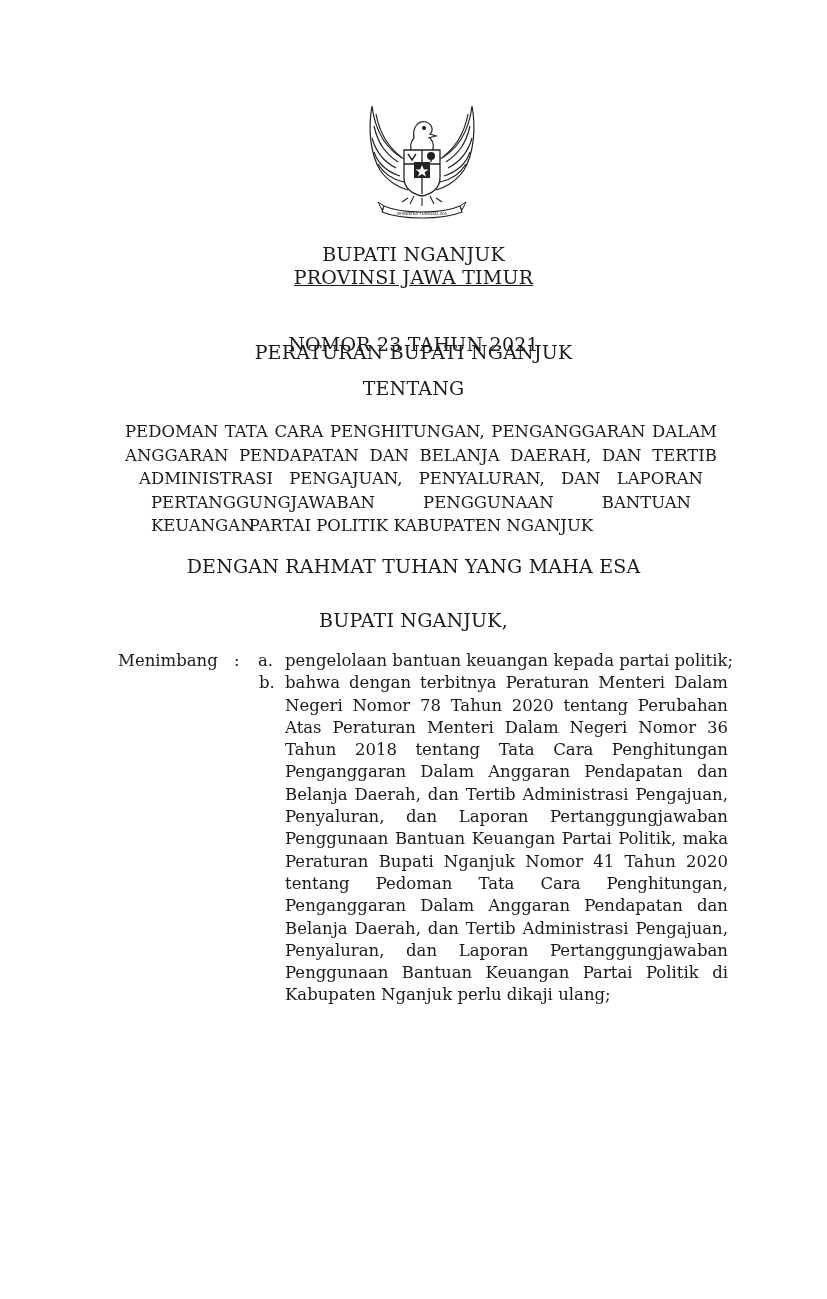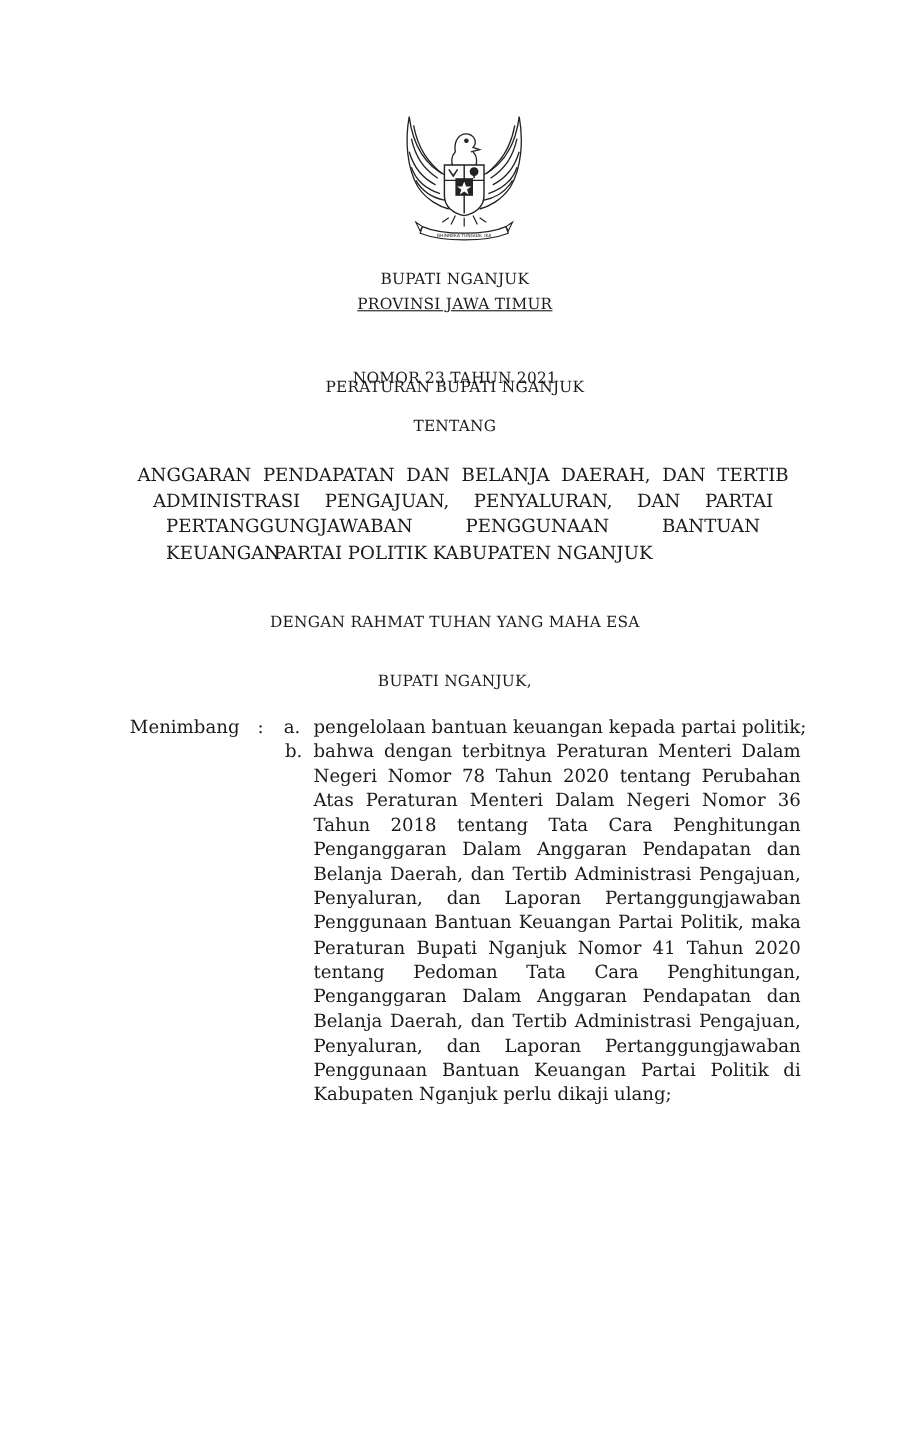--- a/index.html
+++ b/index.html
@@ -1,19 +1,19 @@
 <!DOCTYPE html>
 <html><head>
 <meta charset="utf-8">
 <style>
   html, body { margin:0; padding:0; background:#ffffff; }
   body { width:827px; height:1299px; position:relative; overflow:hidden;
          font-family:"DejaVu Serif", "Liberation Serif", serif; color:#1a1a1a; }
   .emblem { position:absolute; left:362px; top:98px; width:120px; height:126px; }
-  .center { position:absolute; left:0; width:827px; text-align:center; font-size:14px; line-height:23px; letter-spacing:0.2px; }
+  .center { position:absolute; left:0; width:827px; text-align:center; font-size:19px; line-height:23px; letter-spacing:0.2px; }
   .title-block { position:absolute; left:125px; width:592px; top:420px; font-size:16.5px; line-height:23.5px; }
   .title-block .tl { text-align:justify; text-align-last:justify; height:23.5px; }
   .title-block .tl.last { text-align:center; text-align-last:center; }
   .consider { position:absolute; top:650px; left:118px; width:612px; font-size:16.5px; }
   .row { position:relative; }
   .label { position:absolute; left:0; top:0; }
   .colon { position:absolute; left:116px; top:0; }
   .letter { position:absolute; top:0; }
   .letter.a { left:140px; }
   .letter.b { left:141px; }
@@ -72,22 +72,23 @@
 
 <div class="center" style="top:243px;">BUPATI NGANJUK</div>
 <div class="center" style="top:266px;text-decoration:underline;">PROVINSI JAWA TIMUR</div>
 
 <div class="center" style="top:310px;margin-top:31px;">PERATURAN BUPATI NGANJUK</div>
 <div class="center" style="top:333px;">NOMOR  23 TAHUN 2021</div>
 
 <div class="center" style="top:377px;">TENTANG</div>
 
 <div class="title-block">
+  <div class="tl">PEDOMAN TATA CARA PENGHITUNGAN, PENGANGGARAN DALAM</div>
   <div class="tl">ANGGARAN PENDAPATAN DAN BELANJA DAERAH, DAN TERTIB</div>
-  <div class="tl" style="padding:0 14px;">ADMINISTRASI PENGAJUAN, PENYALURAN, DAN PARTAI</div>
+  <div class="tl" style="padding:0 14px;">ADMINISTRASI PENGAJUAN, PENYALURAN, DAN LAPORAN</div>
   <div class="tl" style="padding:0 26px;">PERTANGGUNGJAWABAN PENGGUNAAN BANTUAN KEUANGAN</div>
   <div class="tl last">PARTAI POLITIK KABUPATEN NGANJUK</div>
 </div>
 
 <div class="center" style="top:555px;">DENGAN RAHMAT TUHAN YANG MAHA ESA</div>
 <div class="center" style="top:609px;">BUPATI NGANJUK,</div>
 
 <div class="consider">
   <div class="row">
     <span class="label" style="top:0;line-height:22.3px;">Menimbang</span>

